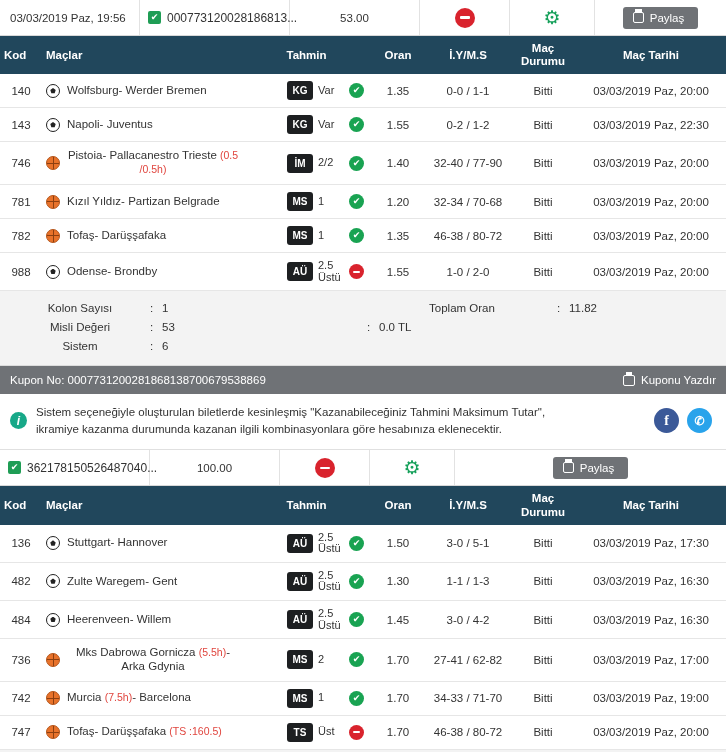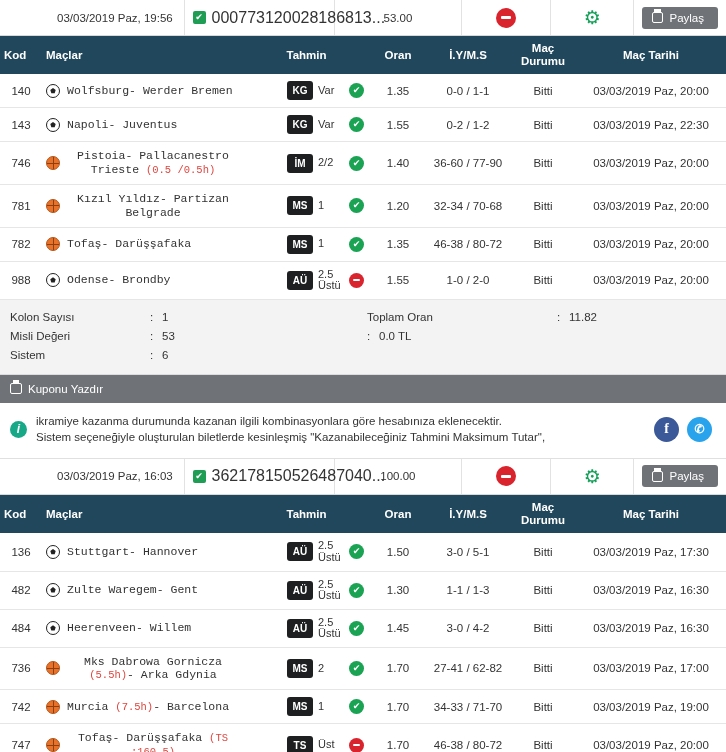--- a/index.html
+++ b/index.html
@@ -11,21 +11,20 @@
   body { width: 726px; }
   .page { width: 726px; position: relative; }
 
   
   .coupon-topbar {
     display: flex;
     align-items: stretch;
     height: 36px;
     border-bottom: 1px solid #d9d9d9;
     background: #fff;
-    padding-left: 47px;
   }
   .ct-cell {
     display: flex;
     align-items: center;
     justify-content: center;
     font-size: 11.5px;
     color: #333;
     border-right: 1px solid #e2e2e2;
     padding: 0 8px;
   }
@@ -41,21 +40,21 @@
     background: #1f9d55;
     border-radius: 2px;
     display: inline-flex;
     align-items: center;
     justify-content: center;
     color: #fff;
     font-size: 9px;
     line-height: 1;
     flex: none;
   }
-  .code-text { color: #333; font-size: 16px; }
+  .code-text { color: #333; font-size: 12px; }
 
   .minus-circle {
     width: 20px; height: 20px;
     border-radius: 50%;
     background: #d9232d;
     display: flex; align-items: center; justify-content: center;
   }
   .minus-circle span {
     display: block;
     width: 10px; height: 2.5px;
@@ -122,21 +121,21 @@
   table.bets tbody td {
     border-bottom: 1px solid #e6e6e6;
     padding: 7px 4px;
     text-align: center;
     color: #333;
     vertical-align: middle;
   }
   td.kod { padding-left: 10px; text-align: left; color: #333; }
   td.mac { text-align: left; }
   .mac-inner { display: flex; align-items: center; gap: 7px; }
-  .mac-text { line-height: 1.2; font-family: Liberation Mono, monospace; }
+  .mac-text { line-height: 1.2; }
   .sub-red { color: #e0453e; font-size: 10.5px; }
 
   .ball-icon {
     width: 14px; height: 14px;
     border-radius: 50%;
     background: #fff;
     border: 1px solid #222;
     position: relative;
     flex: none;
   }
@@ -227,21 +226,21 @@
     padding: 8px 0 9px 0;
     font-size: 11.5px;
     color: #333;
   }
   .sum-col { width: 50%; padding-left: 10px; }
   .sum-col.right { padding-left: 4px; }
   .sum-row {
     display: flex;
     line-height: 1.65;
   }
-  .sum-label { width: 140px; }
+  .sum-label { width: 140px; text-align: center; }
   .sum-sep { width: 12px; }
   .sum-value { font-weight: normal; }
   .sum-col.right .sum-label { width: 190px; }
 
   
   .coupon-no-bar {
     background: #6f7276;
     color: #fff;
     height: 28px;
     display: flex;
@@ -411,21 +410,21 @@
                 </div>
               </td>
               <td>
                 <div class="tahmin-cell-inner">
                   <span class="bet-badge">İM</span>
                   <span class="bet-val">2/2</span>
                   <span class="status-ok">✔</span>
                 </div>
               </td>
               <td>1.40</td>
-              <td>36-60 / 77-90</td>
+              <td>32-40 / 77-90</td>
               <td>Bitti</td>
               <td>03/03/2019 Paz, 20:00</td>
             </tr>
             <tr>
               <td class="kod">781</td>
               <td class="mac">
                 <div class="mac-inner">
                   <span class="basket-icon"></span>
                   <div class="mac-text"><span>Kızıl Yıldız- Partizan Belgrade</span></div>
                 </div>
@@ -513,40 +512,40 @@
               <div class="sum-sep">:</div>
               <div class="sum-value">11.82</div>
             </div>
             <div class="sum-row">
               <div class="sum-sep">:</div>
               <div class="sum-value">0.0 TL</div>
             </div>
           </div>
         </div>
         <div class="coupon-no-bar">
+          <div>Kupon No: 0007731200281868138700679538869</div>
           <div class="print-link">
             <span class="printer-icon"></span>
             <span>Kuponu Yazdır</span>
           </div>
         </div>
       </div>
       <div class="info-note">
         <div class="info-icon">i</div>
         <div class="info-text">
+          <div>Sistem seçeneğiyle oluşturulan biletlerde kesinleşmiş "Kazanabileceğiniz Tahmini Maksimum Tutar",</div>
           <div>ikramiye kazanma durumunda kazanan ilgili kombinasyonlara göre hesabınıza eklenecektir.</div>
-          <div>Sistem seçeneğiyle oluşturulan biletlerde kesinleşmiş "Kazanabileceğiniz Tahmini Maksimum Tutar",</div>
         </div>
         <div class="social">
           <div class="soc fb">f</div>
           <div class="soc tw">✆</div>
         </div>
       </div>
       <div class="coupon">
         <div class="coupon-topbar">
-          <div class="ct-cell ct-date">03/03/2019 Paz, 16:03</div>
           <div class="ct-cell ct-code">
             <span class="check-box-icon">✔</span>
             <span class="code-text">362178150526487040...</span>
           </div>
           <div class="ct-cell ct-amount">100.00</div>
           <div class="ct-cell ct-cancel">
             <div class="minus-circle">
               <span></span>
             </div>
           </div>

